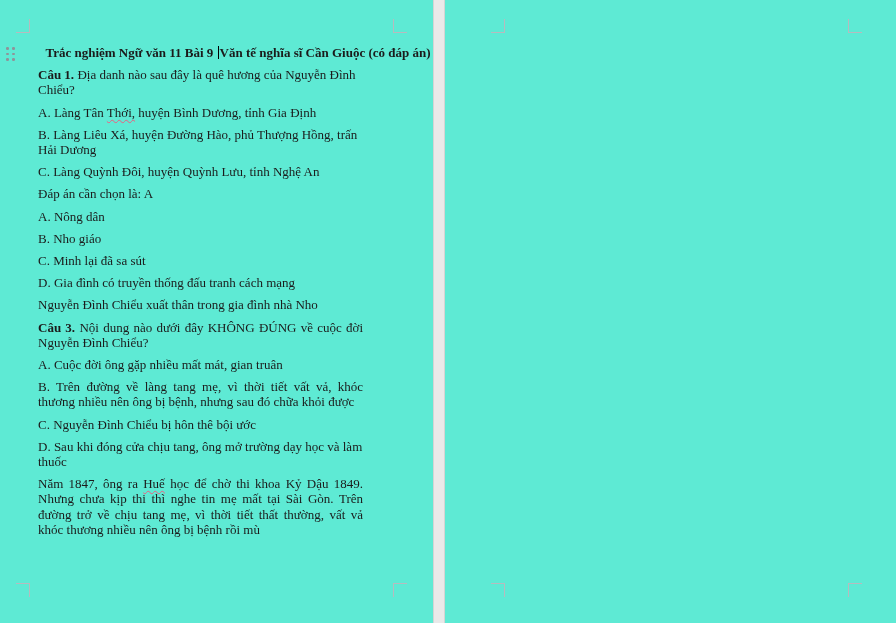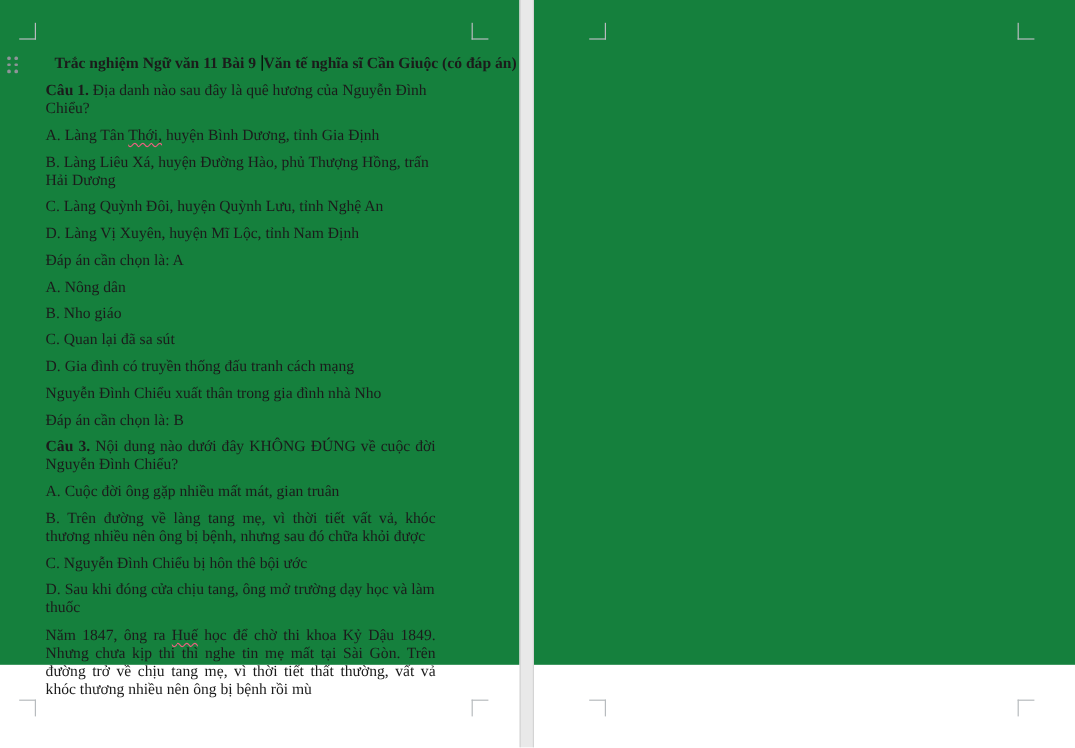--- a/index.html
+++ b/index.html
@@ -2,21 +2,21 @@
 <html><head>
 <meta charset="utf-8">
 <style>
   html,body{margin:0;padding:0;}
   body{
     width:896px;height:623px;overflow:hidden;position:relative;
     background:#ffffff;
     font-family:"Liberation Serif","DejaVu Serif",serif;
     color:var(--text-color,#1b1b1b);
   }
-  .page{position:absolute;top:0;height:554px;background:#15803d;}
+  .page{position:absolute;top:0;height:623px;background:#5eead4;padding-left:38px;}
   #page-1{left:0;width:433px;}
   #page-2{left:445px;width:451px;}
   .page-gap{
     position:absolute;top:0;left:433px;width:12px;height:623px;
     background:var(--gap-color,#e9e9e9);
     border-left:1px solid #d4d4d4;border-right:1px solid #d4d4d4;
     box-sizing:border-box;
   }
   .content{position:absolute;font-size:13px;line-height:15.2px;}
   #page-1 .content{left:38px;top:45px;width:325px;}
@@ -53,28 +53,26 @@
 </head>
 <body style="--squiggle-color: #ec5f80; --gap-color: #e9e9e9; --mark-color: #b7bbbe; --dots-color: #8f9499; --caret-color: #000000; --text-color: #1b1b1b;">
 
 <div class="page" id="page-1">
   <div class="content">
       <div class="block title"><span class="b">Trắc nghiệm Ngữ văn 11 Bài 9 </span><span class="caret"></span><span class="b">Văn tế nghĩa sĩ Cần Giuộc (có đáp án)</span></div>
       <div class="block"><span class="b">Câu 1.</span><span> Địa danh nào sau đây là quê hương của Nguyễn Đình Chiểu?</span></div>
       <div class="block"><span>A. Làng Tân </span><span class="sq">Thới,</span><span> huyện Bình Dương, tỉnh Gia Định</span></div>
       <div class="block"><span>B. Làng Liêu Xá, huyện Đường Hào, phủ Thượng Hồng, trấn Hải Dương</span></div>
       <div class="block"><span>C. Làng Quỳnh Đôi, huyện Quỳnh Lưu, tỉnh Nghệ An</span></div>
-      <div class="block"><span>D. Làng Vị Xuyên, huyện Mĩ Lộc, tỉnh Nam Định</span></div>
       <div class="block"><span>Đáp án cần chọn là: A</span></div>
       <div class="block"><span>A. Nông dân</span></div>
       <div class="block"><span>B. Nho giáo</span></div>
-      <div class="block"><span>C. Quan lại đã sa sút</span></div>
+      <div class="block"><span>C. Minh lại đã sa sút</span></div>
       <div class="block"><span>D. Gia đình có truyền thống đấu tranh cách mạng</span></div>
       <div class="block"><span>Nguyễn Đình Chiểu xuất thân trong gia đình nhà Nho</span></div>
-      <div class="block"><span>Đáp án cần chọn là: B</span></div>
       <div class="block justify"><span class="b">Câu 3.</span><span> Nội dung nào dưới đây KHÔNG ĐÚNG về cuộc đời Nguyễn Đình Chiểu?</span></div>
       <div class="block"><span>A. Cuộc đời ông gặp nhiều mất mát, gian truân</span></div>
       <div class="block justify"><span>B. Trên đường về làng tang mẹ, vì thời tiết vất vả, khóc thương nhiều nên ông bị bệnh, nhưng sau đó chữa khỏi được</span></div>
       <div class="block"><span>C. Nguyễn Đình Chiểu bị hôn thê bội ước</span></div>
       <div class="block"><span>D. Sau khi đóng cửa chịu tang, ông mở trường dạy học và làm thuốc</span></div>
       <div class="block justify"><span>Năm 1847, ông ra </span><span class="sq">Huế</span><span> học để chờ thi khoa Kỷ Dậu 1849. Nhưng chưa kịp thi thì nghe tin mẹ mất tại Sài Gòn. Trên đường trở về chịu tang mẹ, vì thời tiết thất thường, vất vả khóc thương nhiều nên ông bị bệnh rồi mù</span></div>
     </div>
 </div>
 
 <div class="page-gap"></div>

